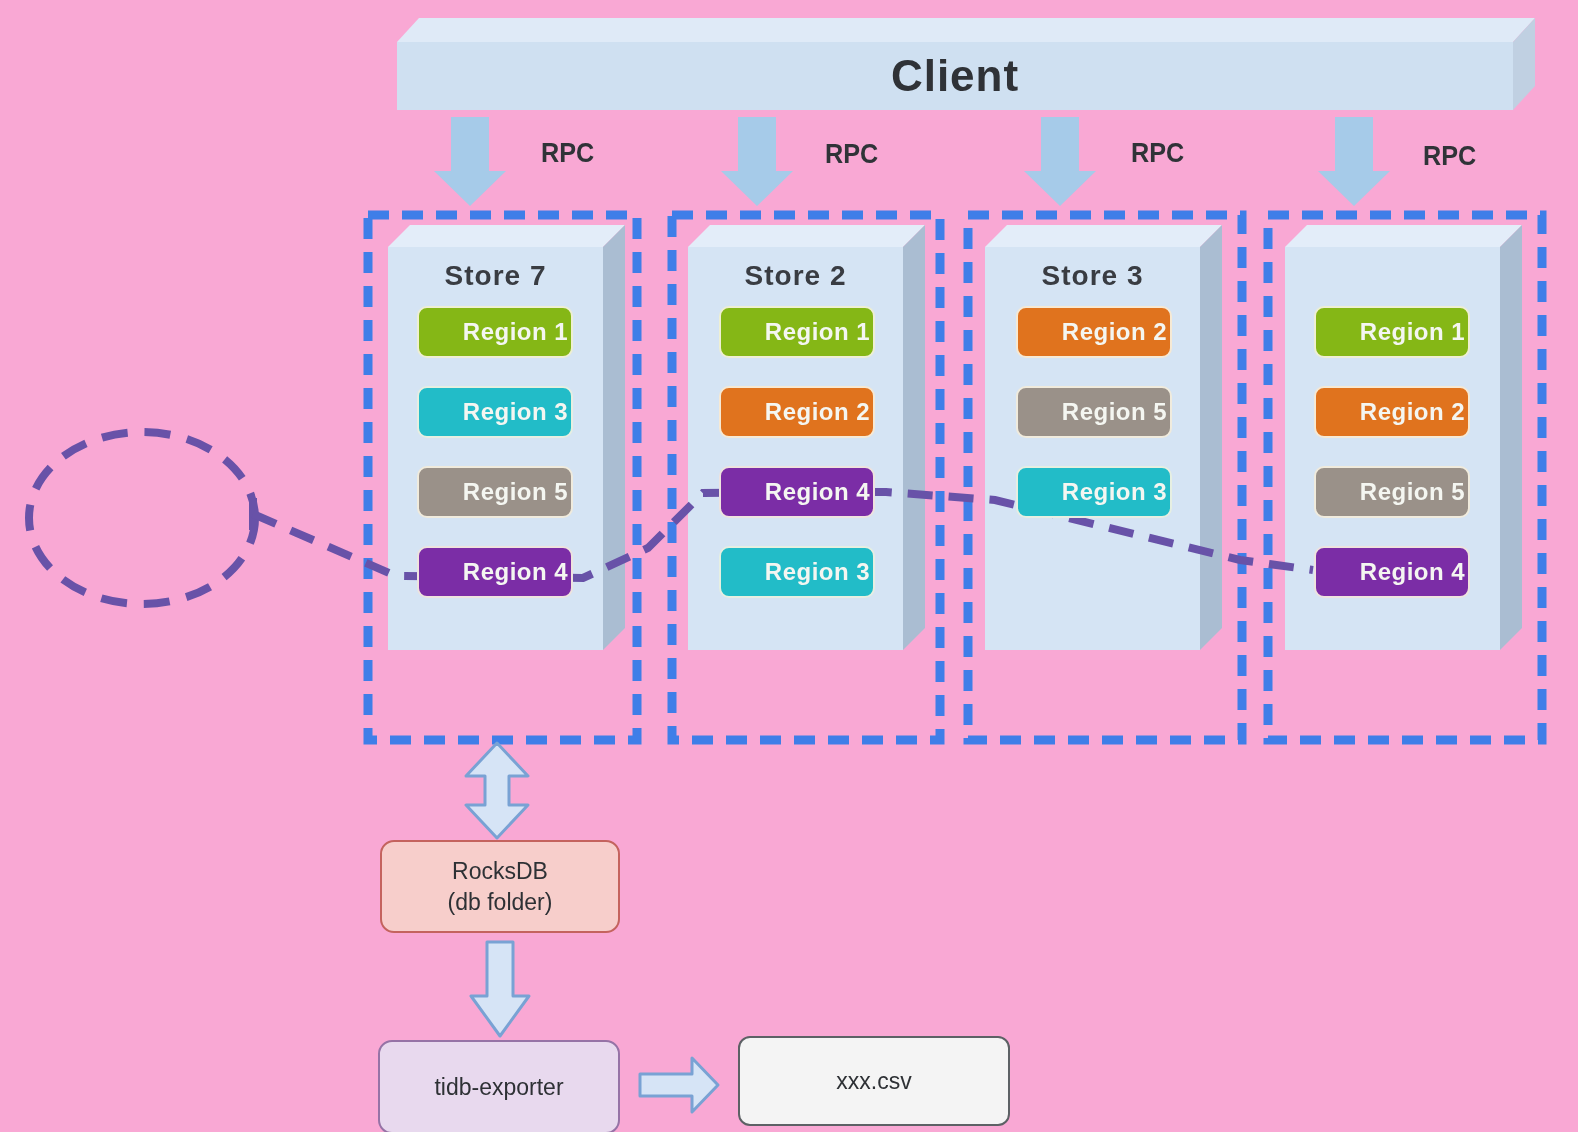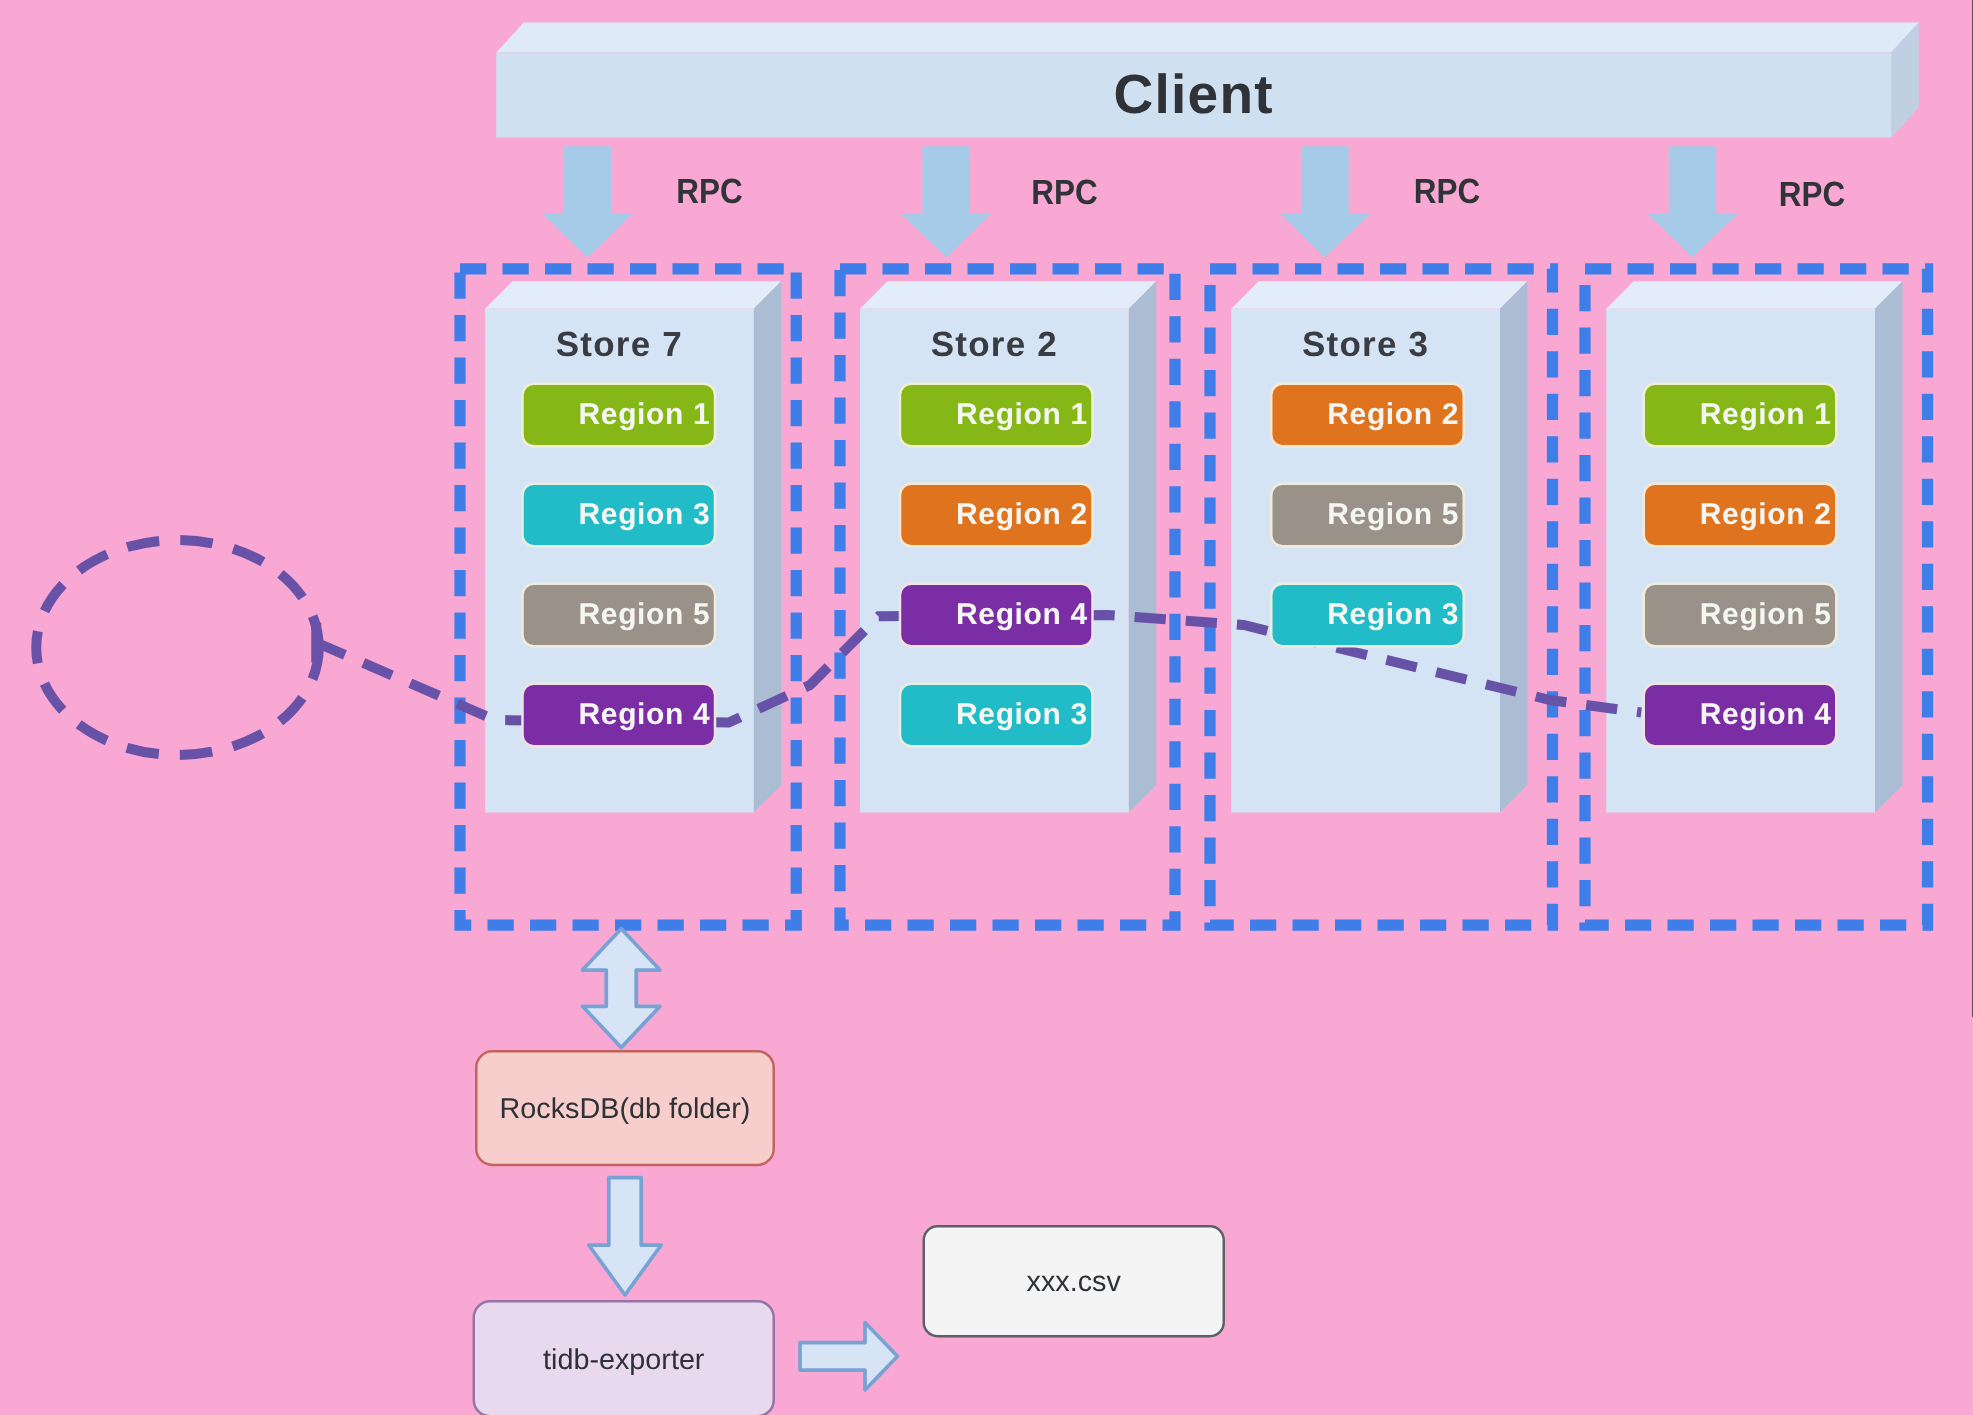--- a/index.html
+++ b/index.html
@@ -27,33 +27,33 @@
   }
   .chip{
     width:156px;height:52px;border-radius:10px;
     border:2px solid rgba(247,243,228,.92);
     box-sizing:border-box;
     display:flex;align-items:center;justify-content:center;
     font-size:24px;font-weight:600;color:#f4f6f1;letter-spacing:.5px;padding-left:41px;
   }
   .node{
     box-sizing:border-box;border-radius:14px;
-    display:flex;flex-direction:row;align-items:center;justify-content:center;
+    display:flex;flex-direction:column;align-items:center;justify-content:center;
     font-size:23px;color:#2e3135;line-height:31px;text-align:center;
   }
   .rocksdb{
     left:380px;top:840px;width:240px;height:93px;
     background:#f7cecb;border:2.5px solid #c4635e;
   }
   .exporter{
     left:378px;top:1040px;width:242px;height:94px;
     background:#e8d9ee;border:2.5px solid #9673a6;
   }
   .csvout{
-    left:738px;top:980px;width:242px;height:90px;
+    left:738px;top:1036px;width:272px;height:90px;
     background:#f4f4f4;border:2.5px solid #5d6165;border-radius:12px;
   }
 </style>
 </head>
 <body>
 
 <div class="canvas">
 
   <svg width="1578" height="1132" viewBox="0 0 1578 1132">
 

